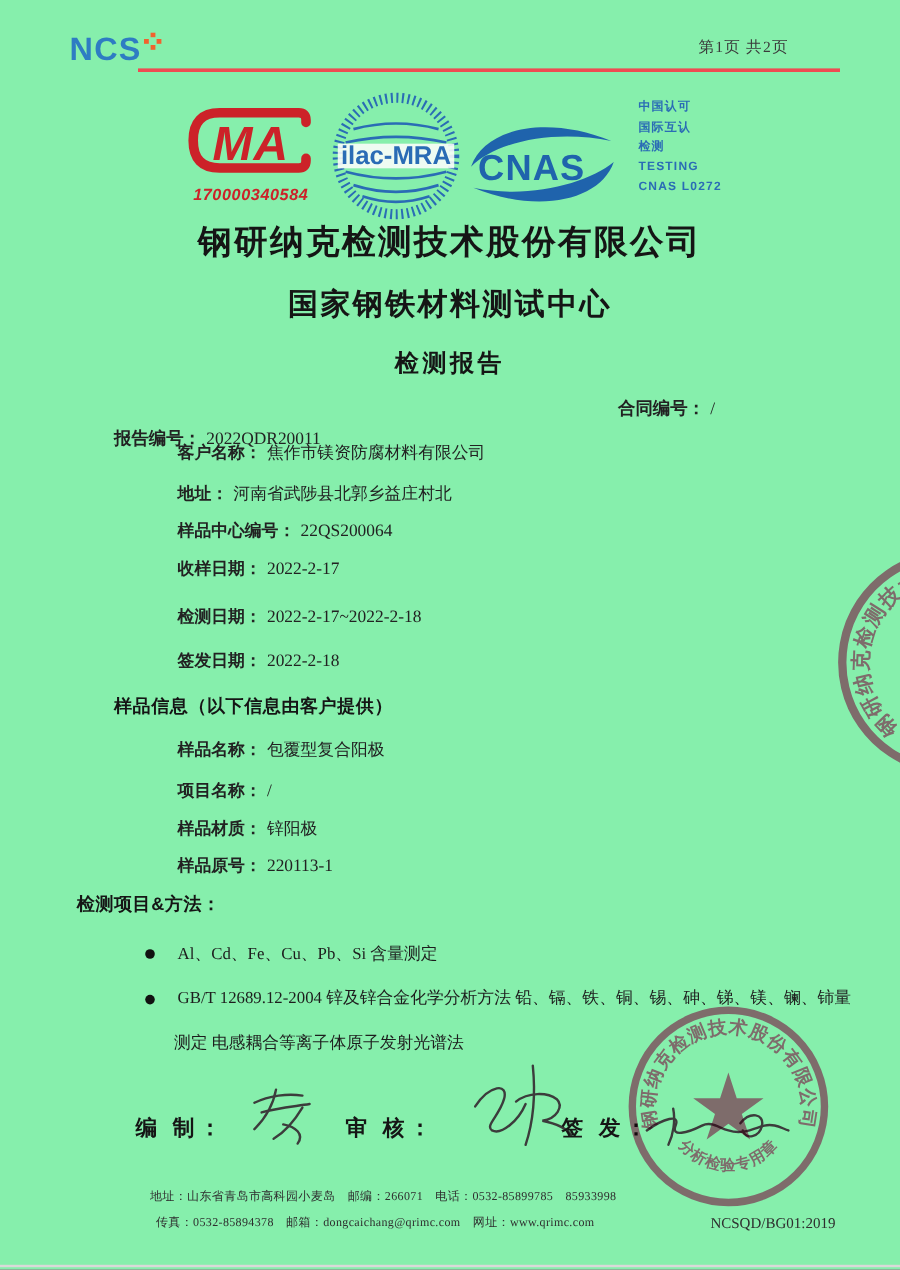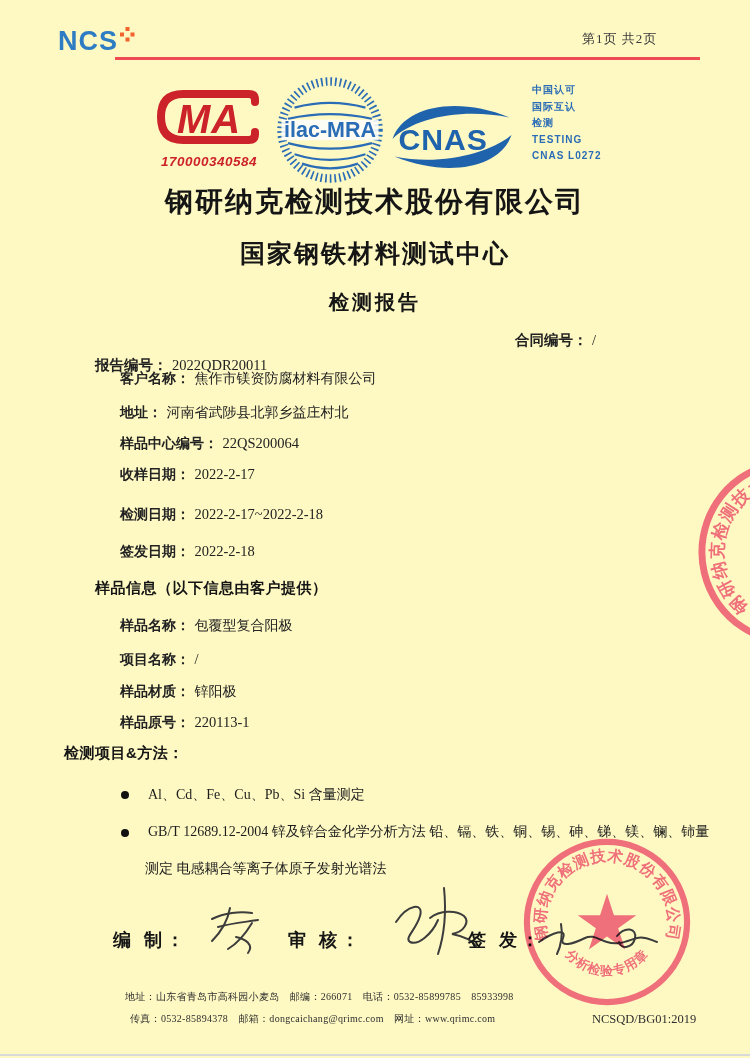--- a/index.html
+++ b/index.html
@@ -1,18 +1,18 @@
 <!DOCTYPE html>
 <html><head>
 <meta charset="utf-8">
 <style>
   html,body { margin:0; padding:0; background:#888; }
   .page {
     position:relative; width:750px; height:1058px; margin:0 auto;
-    background:#fef9c3; overflow:hidden;
+    background:#86efac; overflow:hidden;
     font-family:"Liberation Sans","DejaVu Sans",sans-serif; color:#1d1d1d;
   }
   
   .ncs-logo { position:absolute; left:58px; top:26px; display:flex; align-items:flex-start; }
   .ncs-text { font-size:27px; font-weight:800; color:#2e7cc3; letter-spacing:1px; line-height:30px; }
   .ncs-plus { margin-left:2px; margin-top:1px; }
   .header-rule { position:absolute; left:115px; top:57px; width:585px; height:3px; background:#ef4b52; }
   .page-info { position:absolute; left:582px; top:30px; font-family:"Liberation Serif","DejaVu Serif",serif; font-size:13px; color:#3a3a3a; letter-spacing:1px; }
   
   .cma-block { position:absolute; left:153px; top:86px; width:112px; text-align:center; }
@@ -20,21 +20,21 @@
   .ilac-block { position:absolute; left:274px; top:74px; }
   .cnas-block { position:absolute; left:388px; top:98px; }
   .accred-block { position:absolute; left:532px; top:82px; }
   .accred-block p { margin:0; font-size:10px; font-weight:700; color:#2a6cb5; line-height:16.5px; letter-spacing:1px; }
   
   .title-company { position:absolute; left:0; top:183px; width:750px; text-align:center; font-size:28px; font-weight:800; letter-spacing:2px; color:#151515; }
   .title-center  { position:absolute; left:0; top:237px; width:750px; text-align:center; font-size:25px; font-weight:800; letter-spacing:2px; color:#151515; }
   .title-report  { position:absolute; left:0; top:289px; width:750px; text-align:center; font-size:20px; font-weight:800; letter-spacing:3px; color:#151515; }
   
   .lbl { font-weight:700; font-size:14.5px; color:#222; }
-  .lbl2 { font-weight:600; font-size:14px; color:#222; }
+  .lbl2 { font-weight:600; font-size:14px; color:#222;margin-left:28px; }
   .val-cn { font-size:14px; font-weight:500; color:#222; }
   .val-sf { font-family:"Liberation Serif","DejaVu Serif",serif; font-size:14.5px; color:#222; }
   .row { position:absolute; white-space:nowrap; }
   .sec-hdr { position:absolute; font-size:15px; font-weight:800; color:#151515; letter-spacing:.5px; }
   
   .bullet-dot { position:absolute; width:8px; height:8px; border-radius:50%; background:#111; }
   .bullet-text { position:absolute; font-family:"Liberation Serif","DejaVu Serif",serif; font-size:14px; color:#1d1d1d; white-space:nowrap; }
   
   .sig-label { position:absolute; font-size:18px; font-weight:800; letter-spacing:4px; color:#151515; white-space:nowrap; }
   .sig-svg { position:absolute; }

